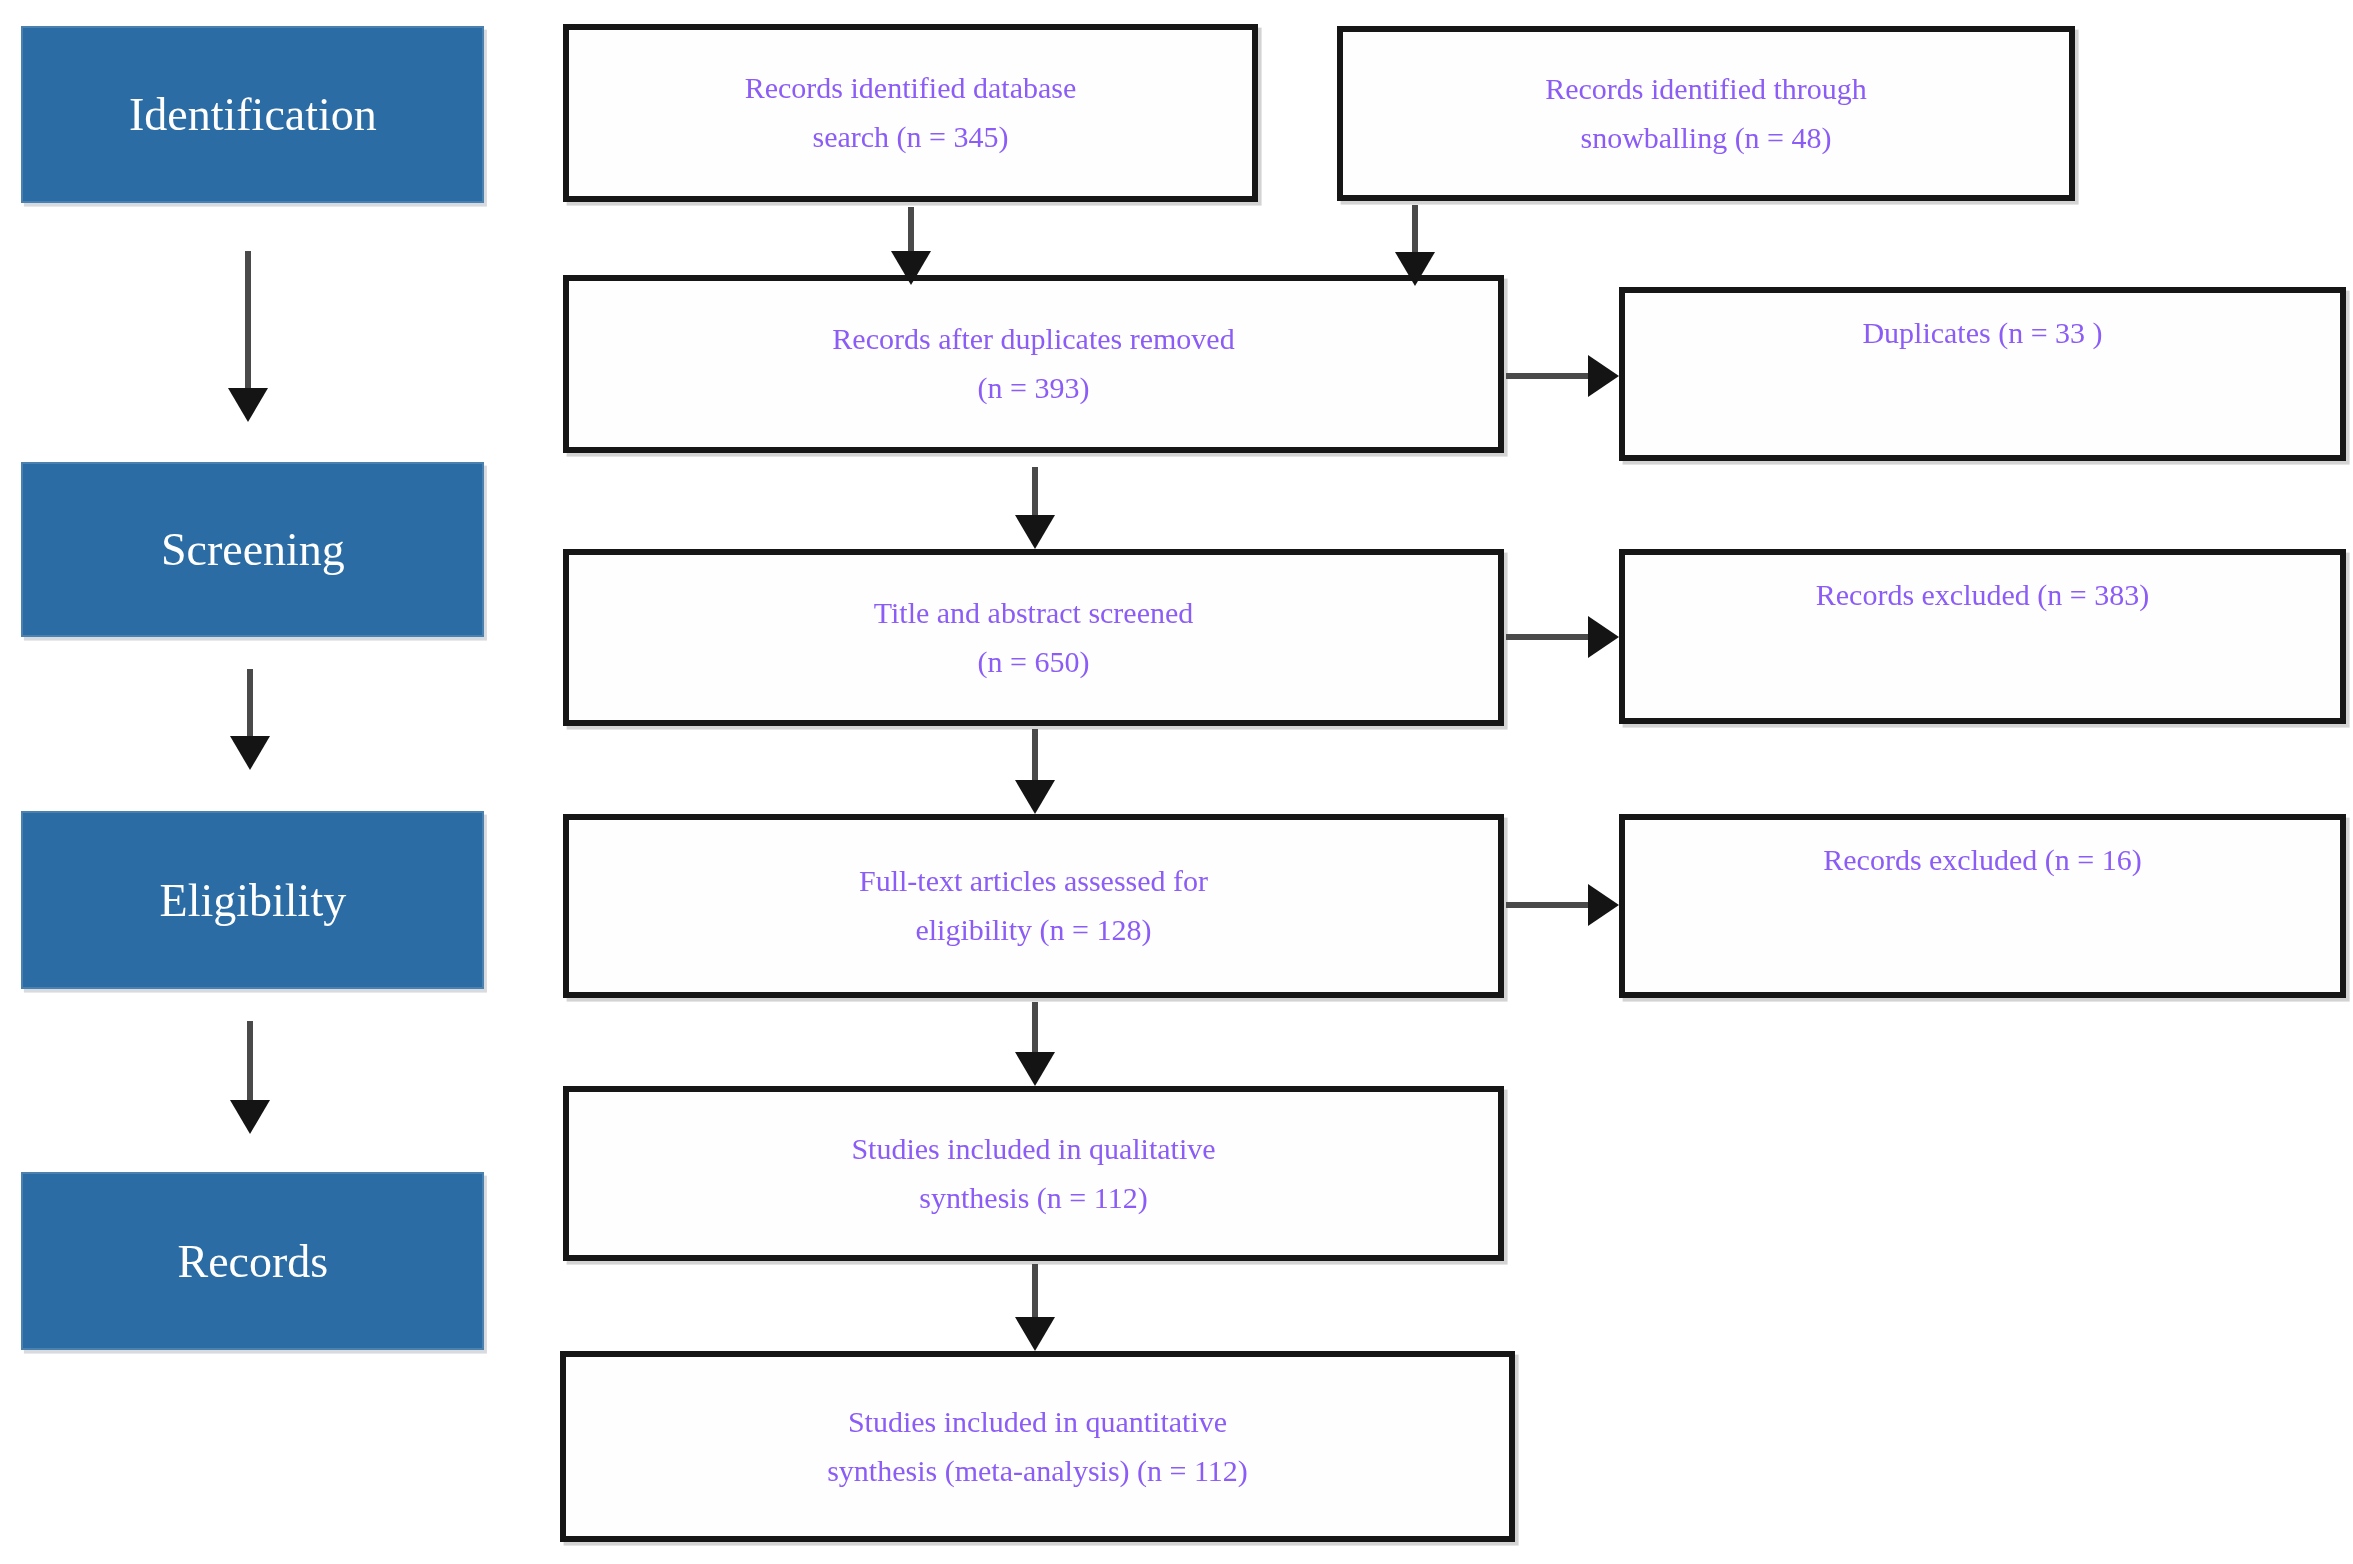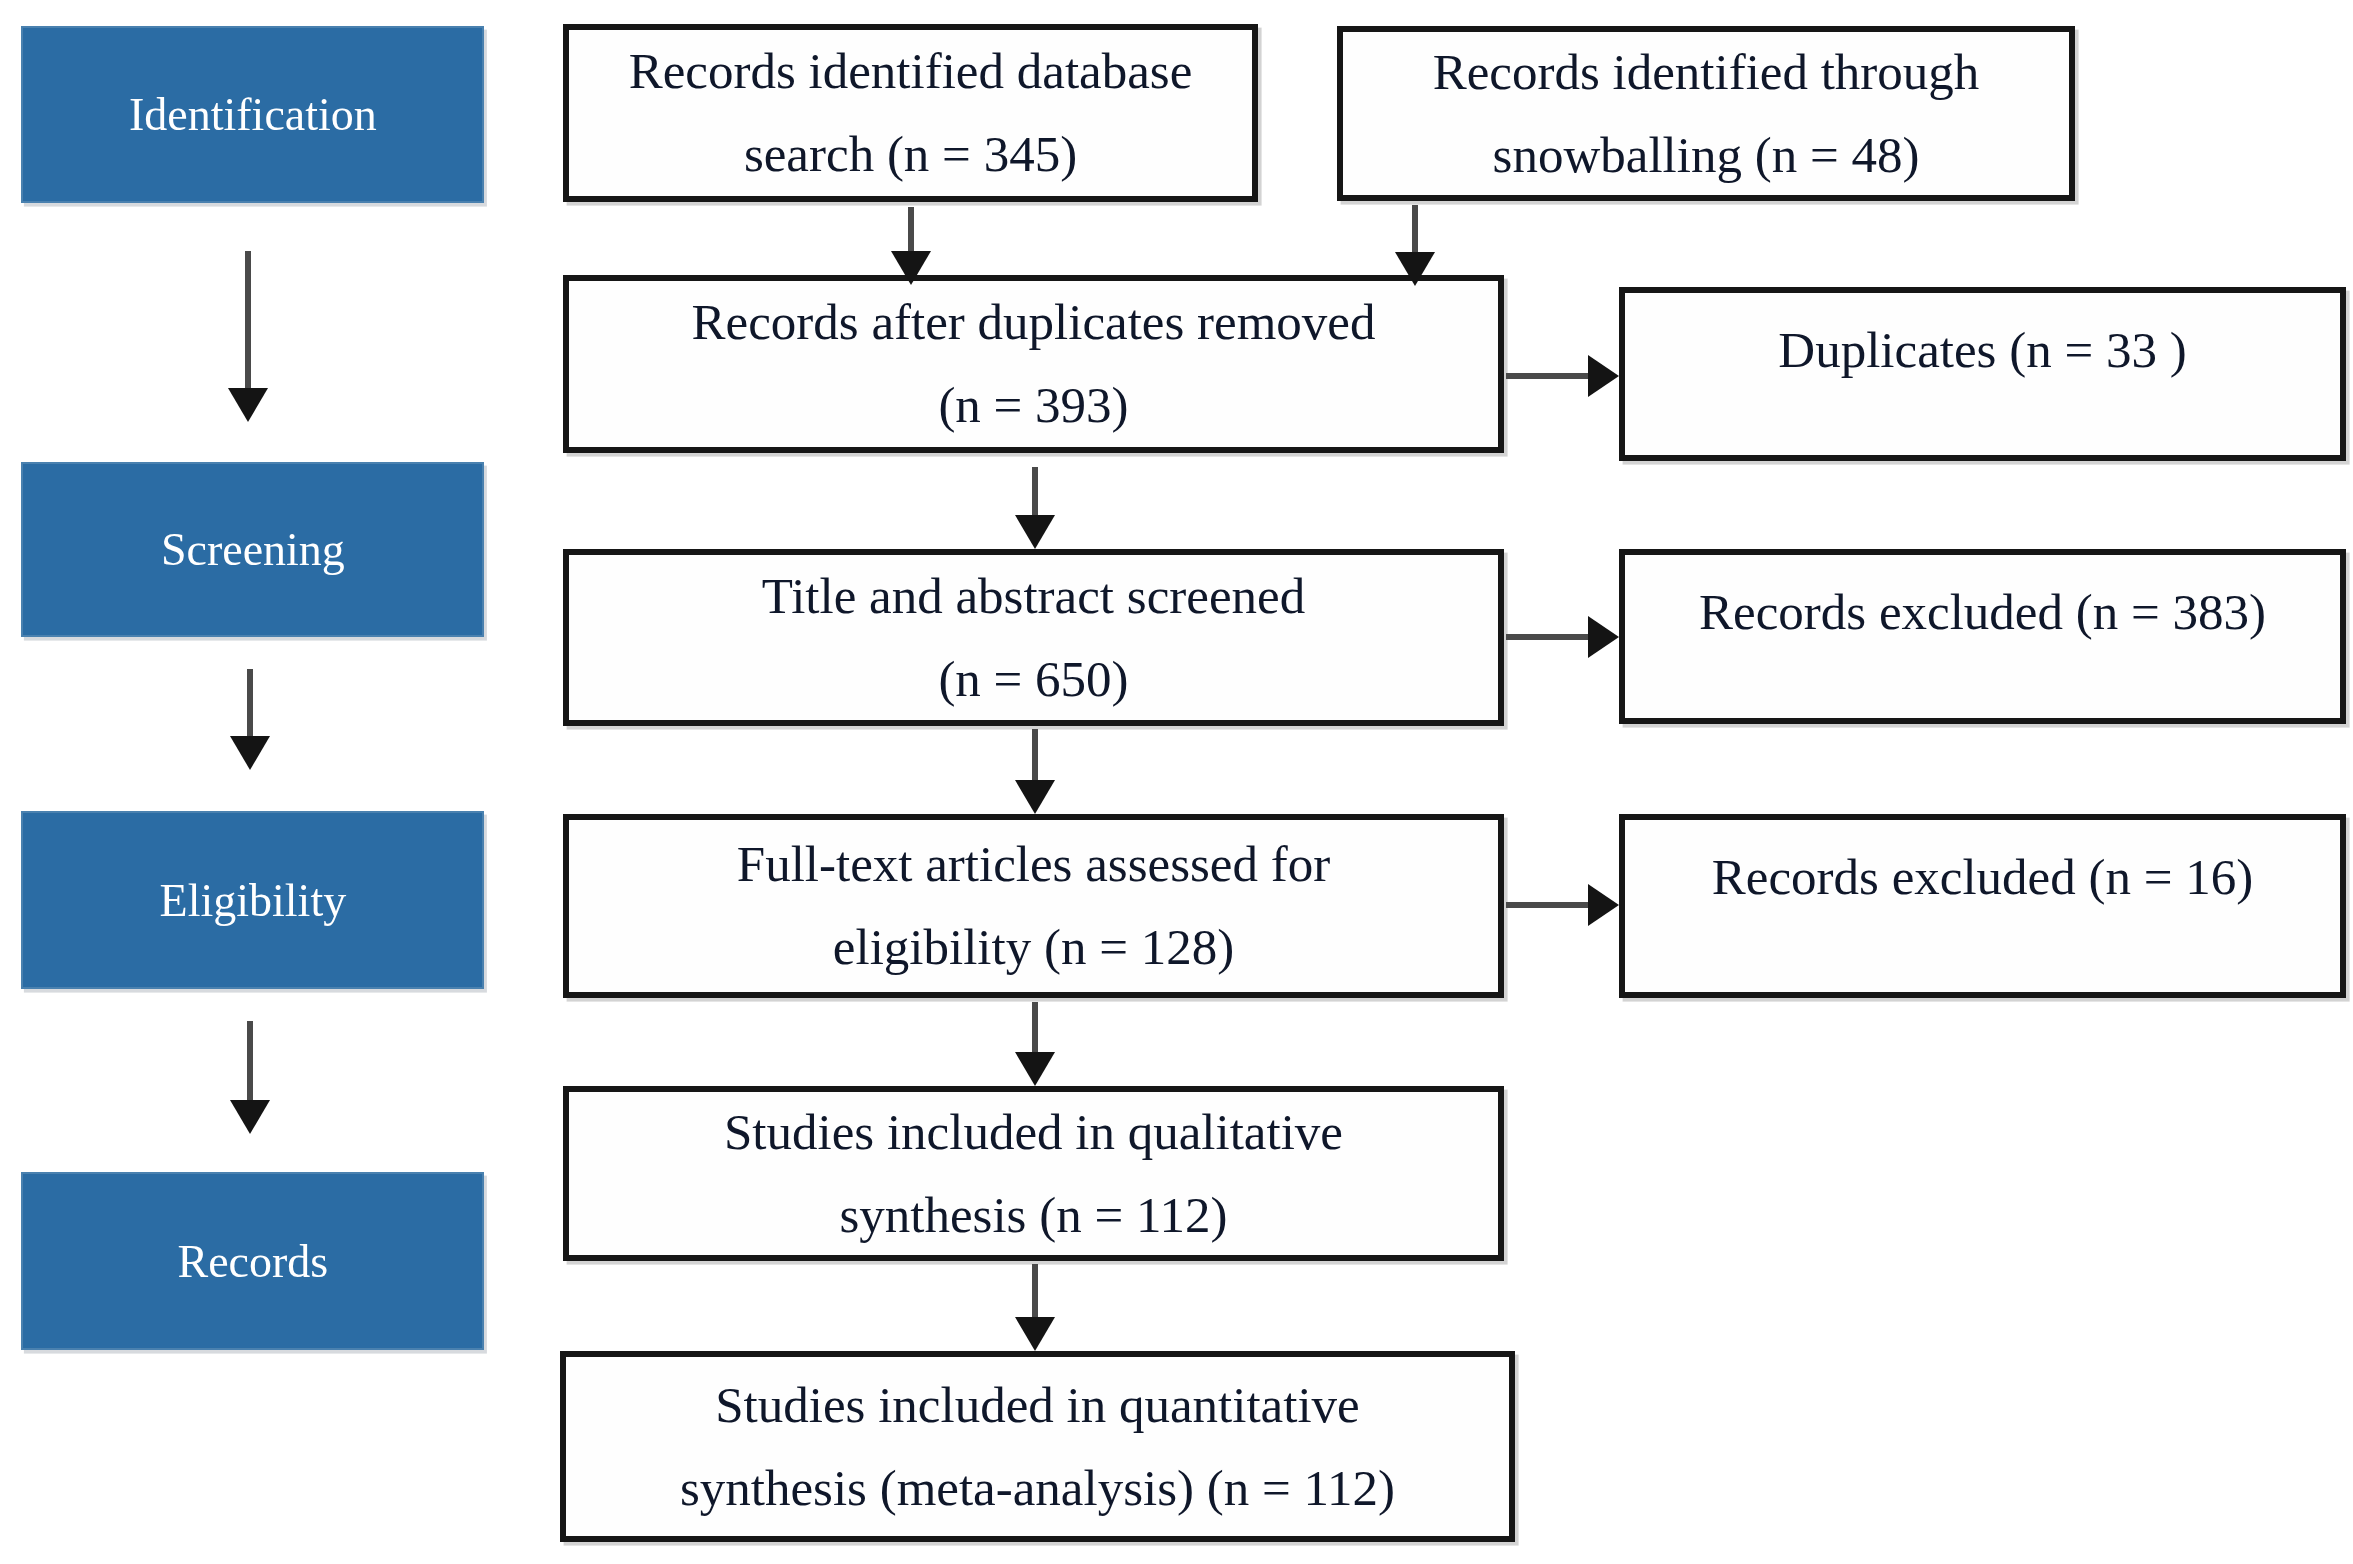--- a/index.html
+++ b/index.html
@@ -25,22 +25,22 @@
     align-items: center;
     justify-content: center;
     box-shadow: 2.9px 3.6px 0 rgba(140,150,160,0.35);
   }
   
   .flow, .side {
     position: absolute;
     background: #fefefe;
     border: 6.4px solid #161616;
     box-sizing: border-box;
-    color: #0f172a;
-    font-size: 51px;
+    color: #8b5cf6;
+    font-size: 30px;
     line-height: 1.62;
     text-align: center;
     white-space: pre-line;
     box-shadow: 3.6px 3.6px 0 rgba(130,130,130,0.35);
   }
   .flow {
     display: flex;
     align-items: center;
     justify-content: center;
   }

